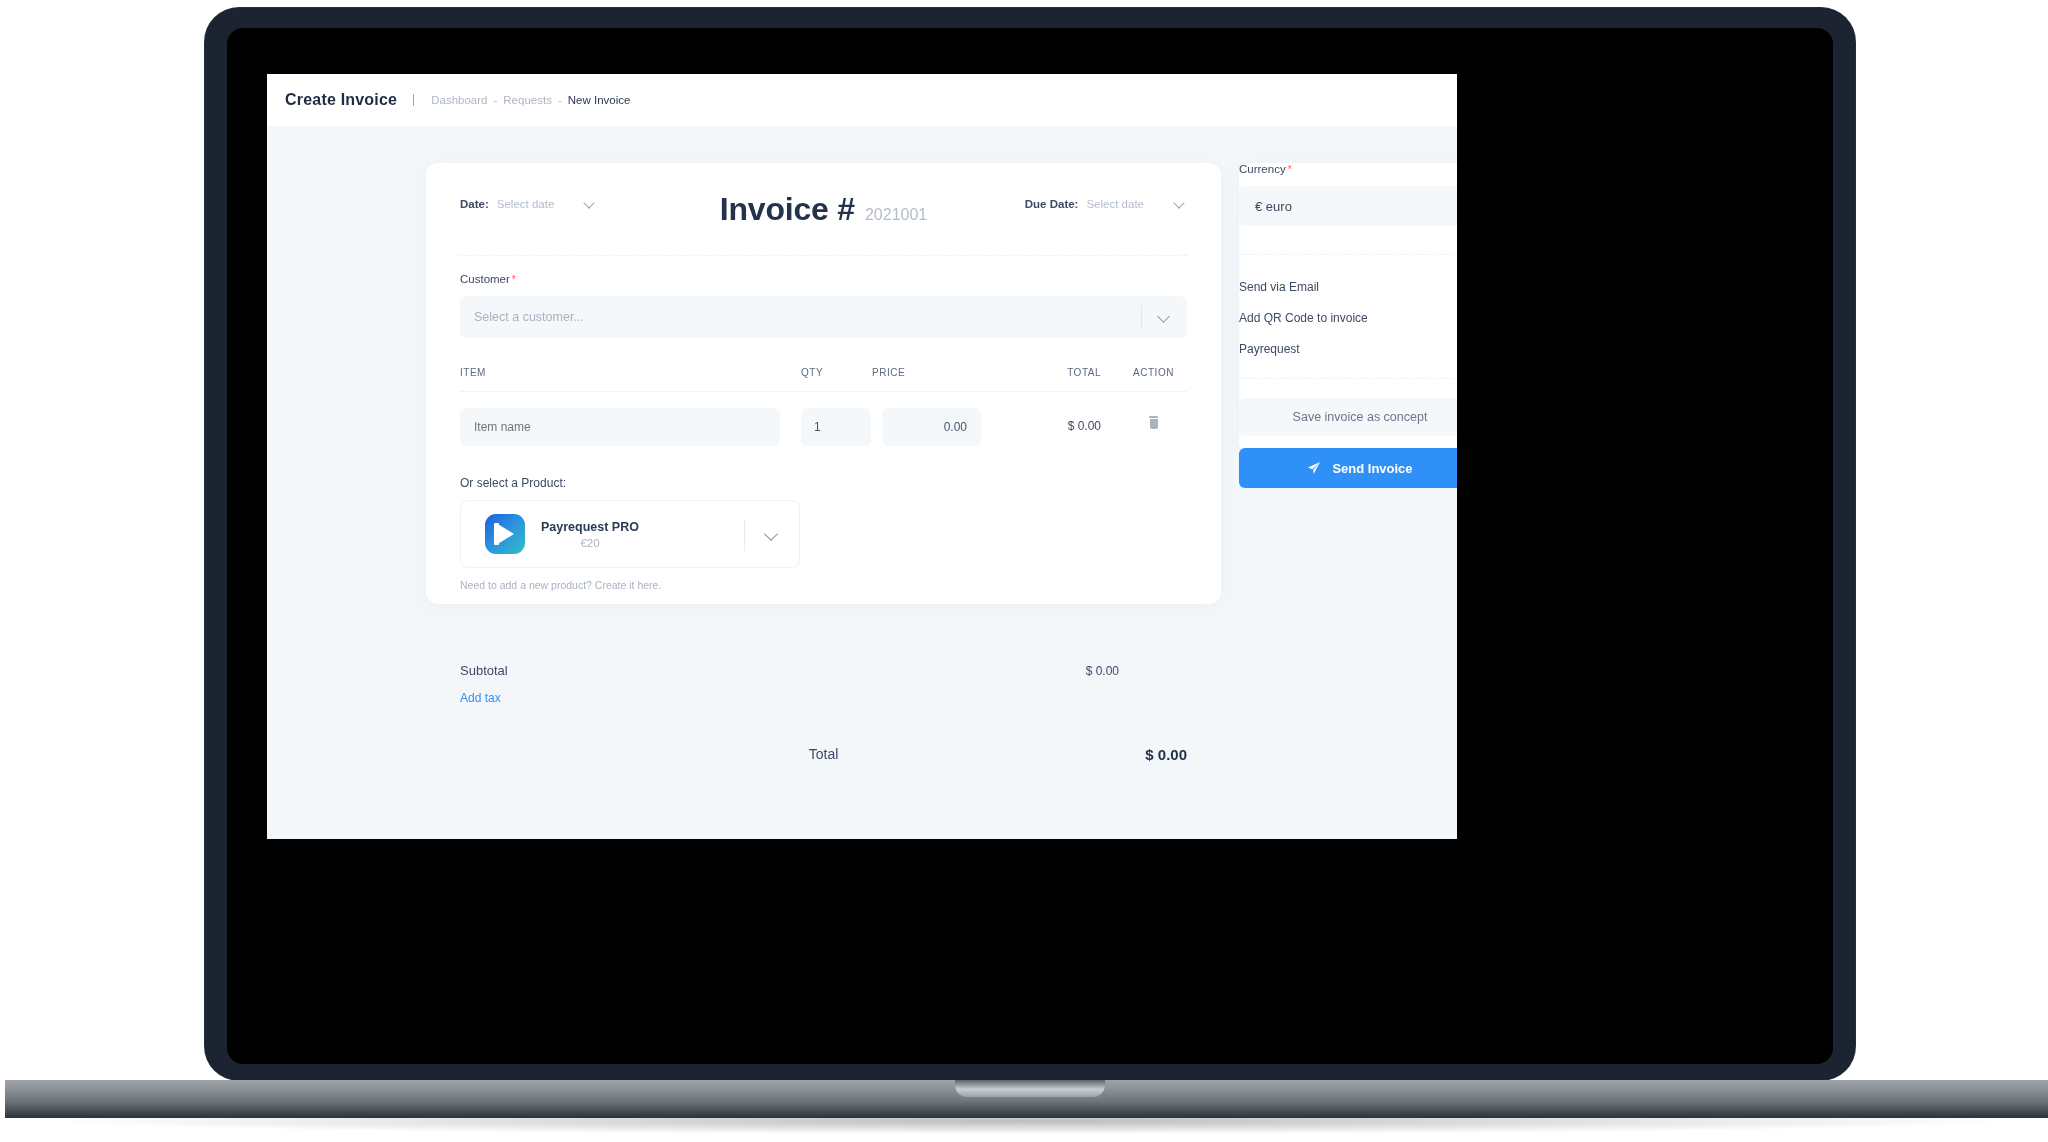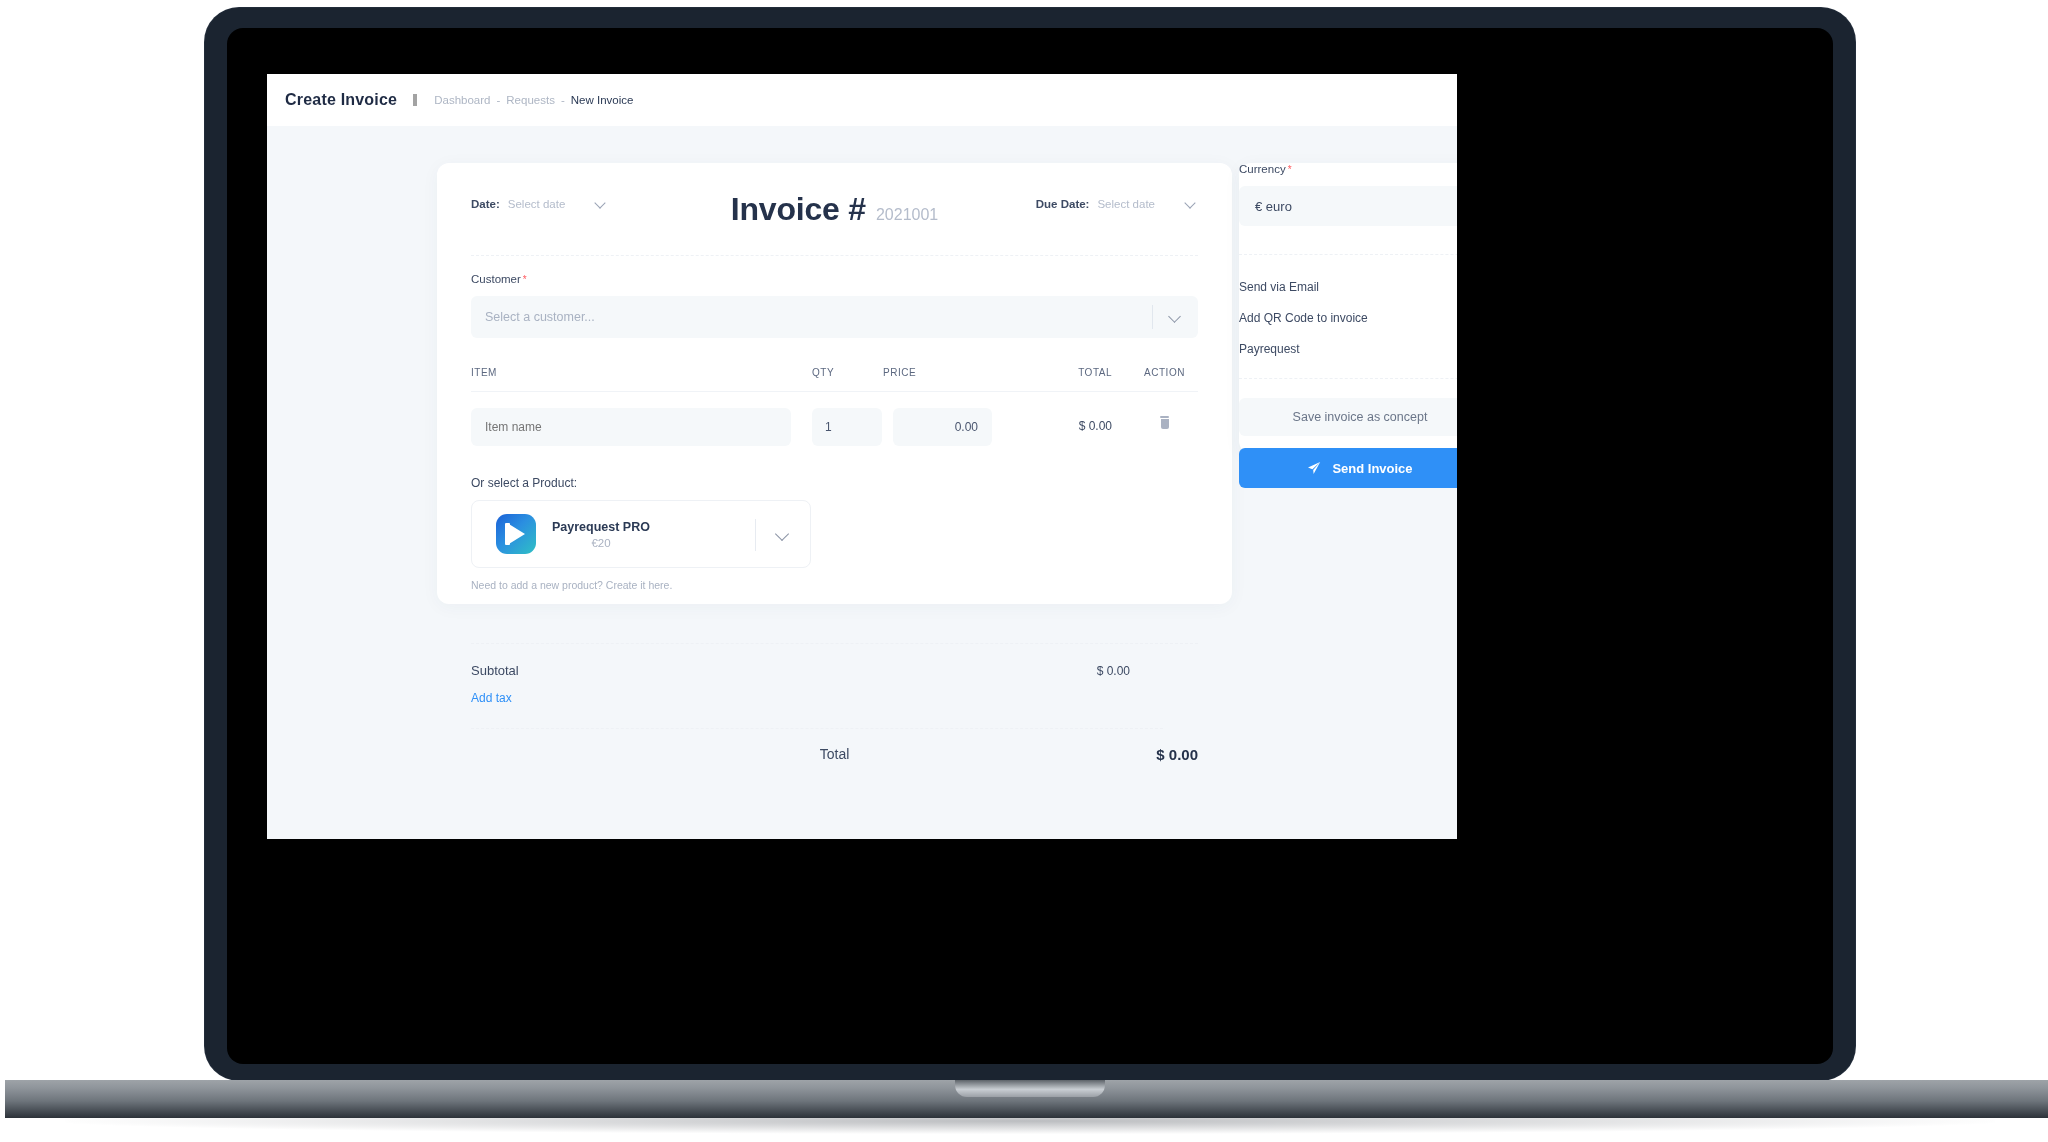--- a/index.html
+++ b/index.html
@@ -72,33 +72,33 @@
     display: flex; align-items: center;
     padding-left: 18px;
   }
   #page-title {
     font-size: 16px; font-weight: bold;
     color: #1f2b44; letter-spacing: .2px;
   }
   #breadcrumb {
     display: flex; align-items: center;
     margin-left: 16px; padding-left: 17px;
-    border-left: 4px solid #a3a3a3;
+    border-left: 1px solid #a3a3a3;
     font-size: 11.5px;
   }
   .crumb { color: #aeb6c4; }
   .crumb.current { color: #2b3a55; }
   .crumb-sep { color: #aeb6c4; margin: 0 6px; }
 
   #app-body { position: absolute; left: 0; top: 52px; width: 1190px; height: 713px; }
 
   
   #invoice-card {
     position: absolute;
-    left: 170px; top: 37px;
+    left: 159px; top: 37px;
     width: 795px; height: 441px;
     background: #ffffff;
     border-radius: 12px;
     box-shadow: 0 3px 18px rgba(40,60,90,.045);
   }
 
   
   #date-row {
     position: absolute; left: 34px; top: 28px;
     width: 727px; height: 40px;

